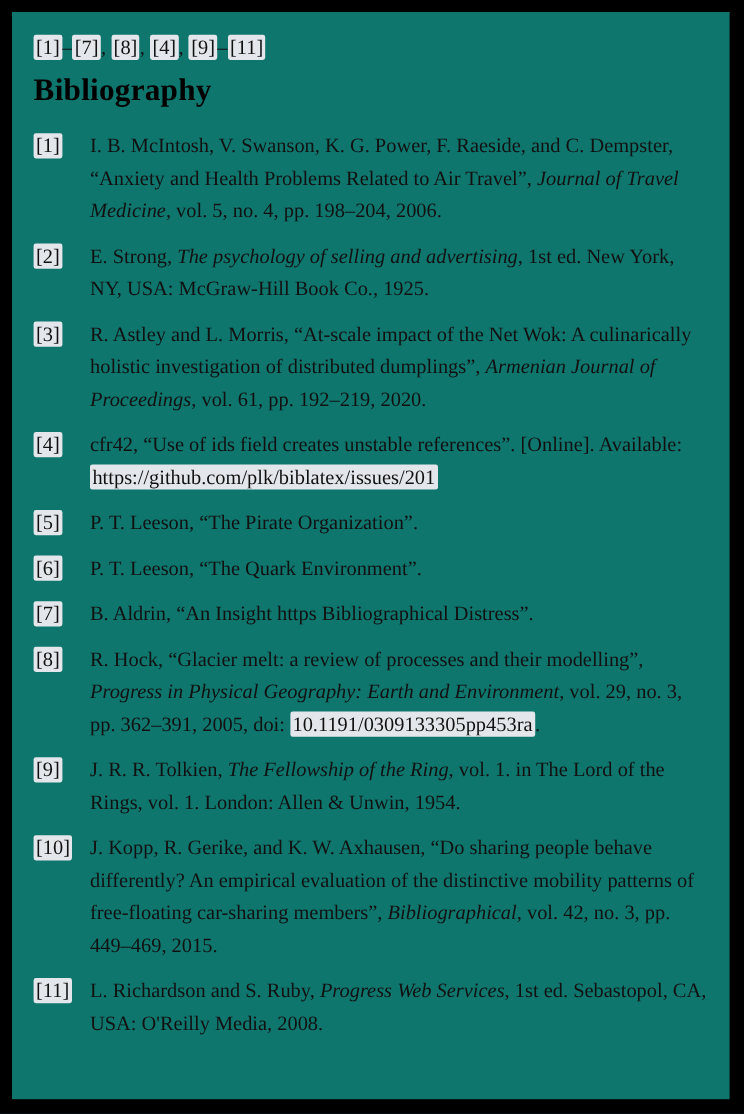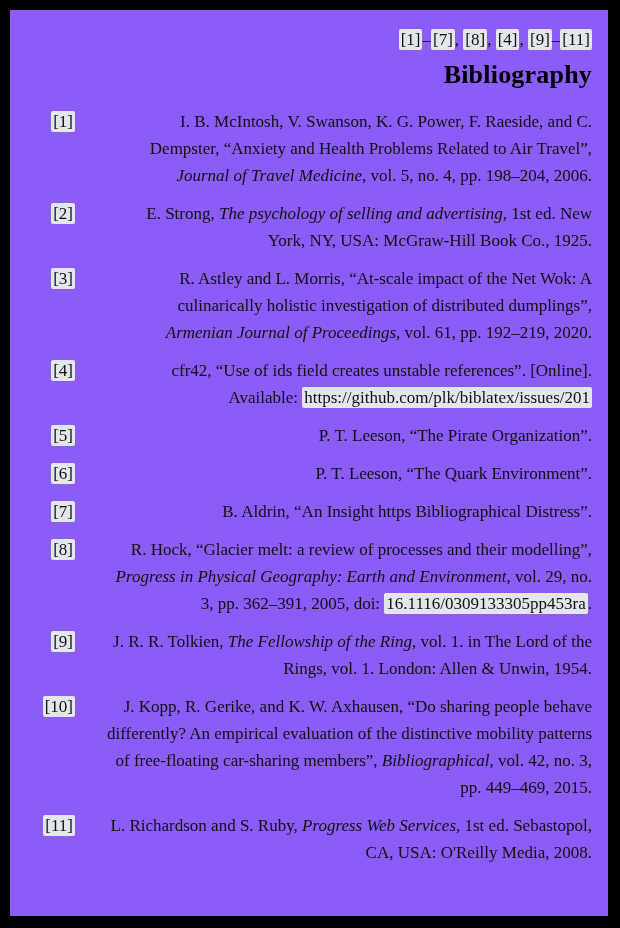--- a/index.html
+++ b/index.html
@@ -9,26 +9,25 @@
     height: 928px;
     background: #000000;
     font-family: "Liberation Serif", "DejaVu Serif", serif;
   }
   .page {
     position: absolute;
     left: 10px;
     top: 10px;
     width: 598px;
     height: 906px;
-    background: #8b5cf6;
+    background: #0f766e;
     box-sizing: border-box;
     padding: 14px 16px 0 18px;
     overflow: hidden;
     color: #111111;
-    text-align: right;
   }
   .cite-line {
     margin: 4px 0 0 0;
     font-size: 17px;
     line-height: 24px;
     white-space: nowrap;
   }
   .hl {
     background: #e3e6ea;
     border-radius: 2px;
@@ -52,21 +51,20 @@
     font-size: 17px;
     line-height: 27px;
   }
   .ref-label {
     flex: 0 0 47px;
     width: 47px;
   }
   .ref-text {
     flex: 1 1 auto;
     min-width: 0;
-    margin-left: 32px;
   }
   .ref-text i {
     font-style: italic;
   }
 </style>
 </head>
 <body>
 
 <div class="page">
   <p class="cite-line" id="cite-line"><span class="hl">[1]</span>–<span class="hl">[7]</span>, <span class="hl">[8]</span>, <span class="hl">[4]</span>, <span class="hl">[9]</span>–<span class="hl">[11]</span></p>
@@ -95,21 +93,21 @@
       <div class="entry">
         <span class="ref-label"><span class="hl">[6]</span></span>
         <span class="ref-text">P. T. Leeson, “The Quark Environment”.</span>
       </div>
       <div class="entry">
         <span class="ref-label"><span class="hl">[7]</span></span>
         <span class="ref-text">B. Aldrin, “An Insight https Bibliographical Distress”.</span>
       </div>
       <div class="entry">
         <span class="ref-label"><span class="hl">[8]</span></span>
-        <span class="ref-text">R. Hock, “Glacier melt: a review of processes and their modelling”, <i>Progress in Physical Geography: Earth and Environment</i>, vol. 29, no. 3, pp. 362–391, 2005, doi: <span class="hl">16.1116/0309133305pp453ra</span>.</span>
+        <span class="ref-text">R. Hock, “Glacier melt: a review of processes and their modelling”, <i>Progress in Physical Geography: Earth and Environment</i>, vol. 29, no. 3, pp. 362–391, 2005, doi: <span class="hl">10.1191/0309133305pp453ra</span>.</span>
       </div>
       <div class="entry">
         <span class="ref-label"><span class="hl">[9]</span></span>
         <span class="ref-text">J. R. R. Tolkien, <i>The Fellowship of the Ring</i>, vol. 1. in The Lord of the Rings, vol. 1. London: Allen &amp; Unwin, 1954.</span>
       </div>
       <div class="entry">
         <span class="ref-label"><span class="hl">[10]</span></span>
         <span class="ref-text">J. Kopp, R. Gerike, and K. W. Axhausen, “Do sharing people behave differently? An empirical evaluation of the distinctive mobility patterns of free-floating car-sharing members”, <i>Bibliographical</i>, vol. 42, no. 3, pp. 449–469, 2015.</span>
       </div>
       <div class="entry">

